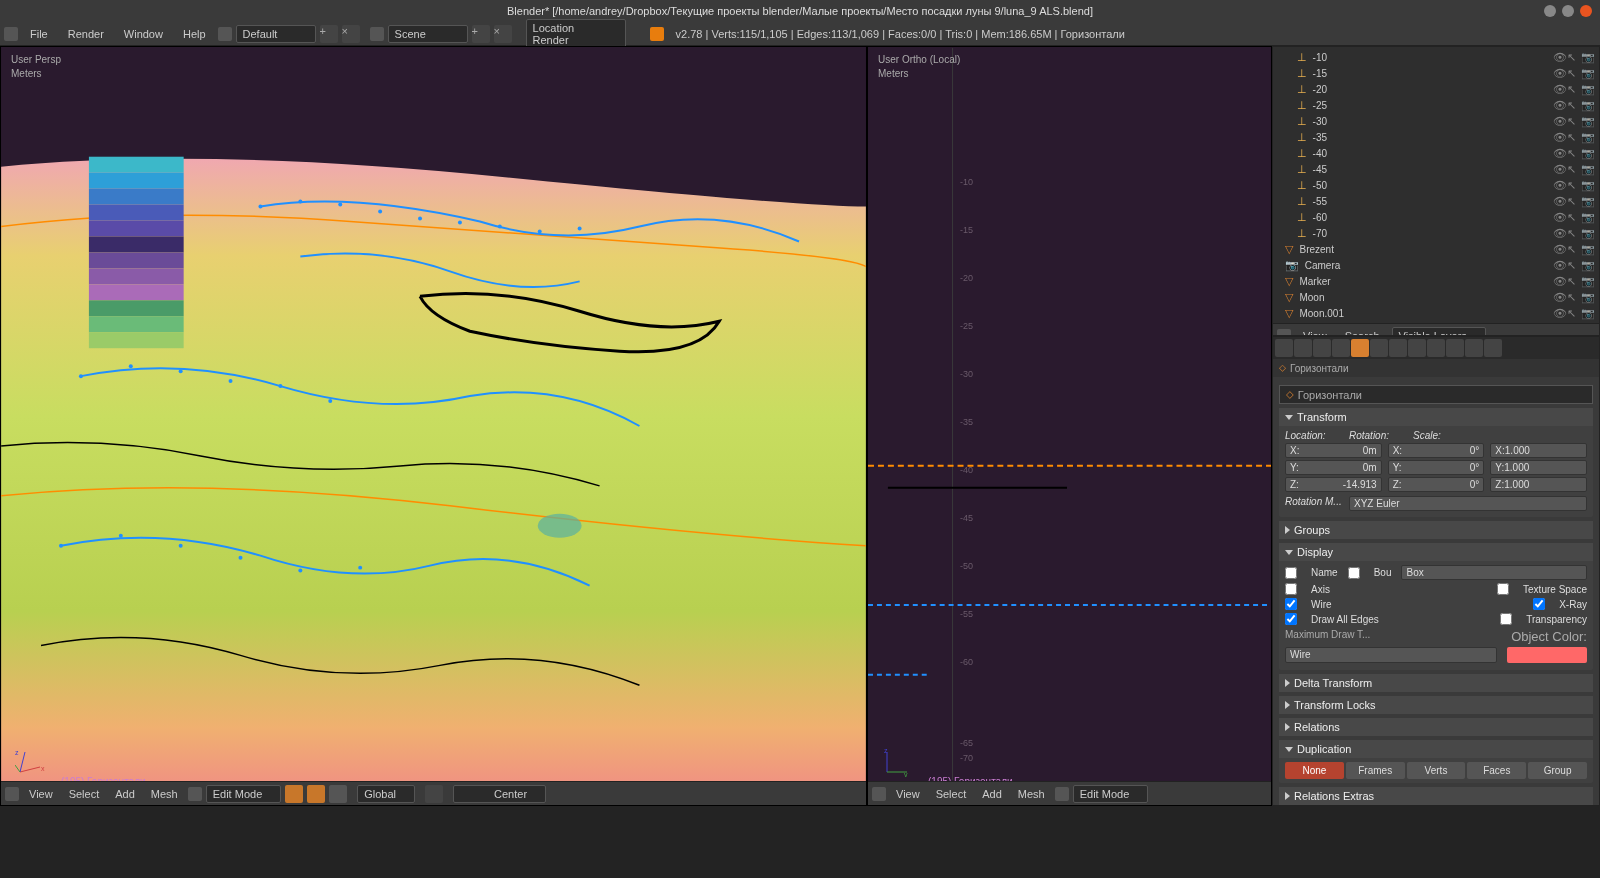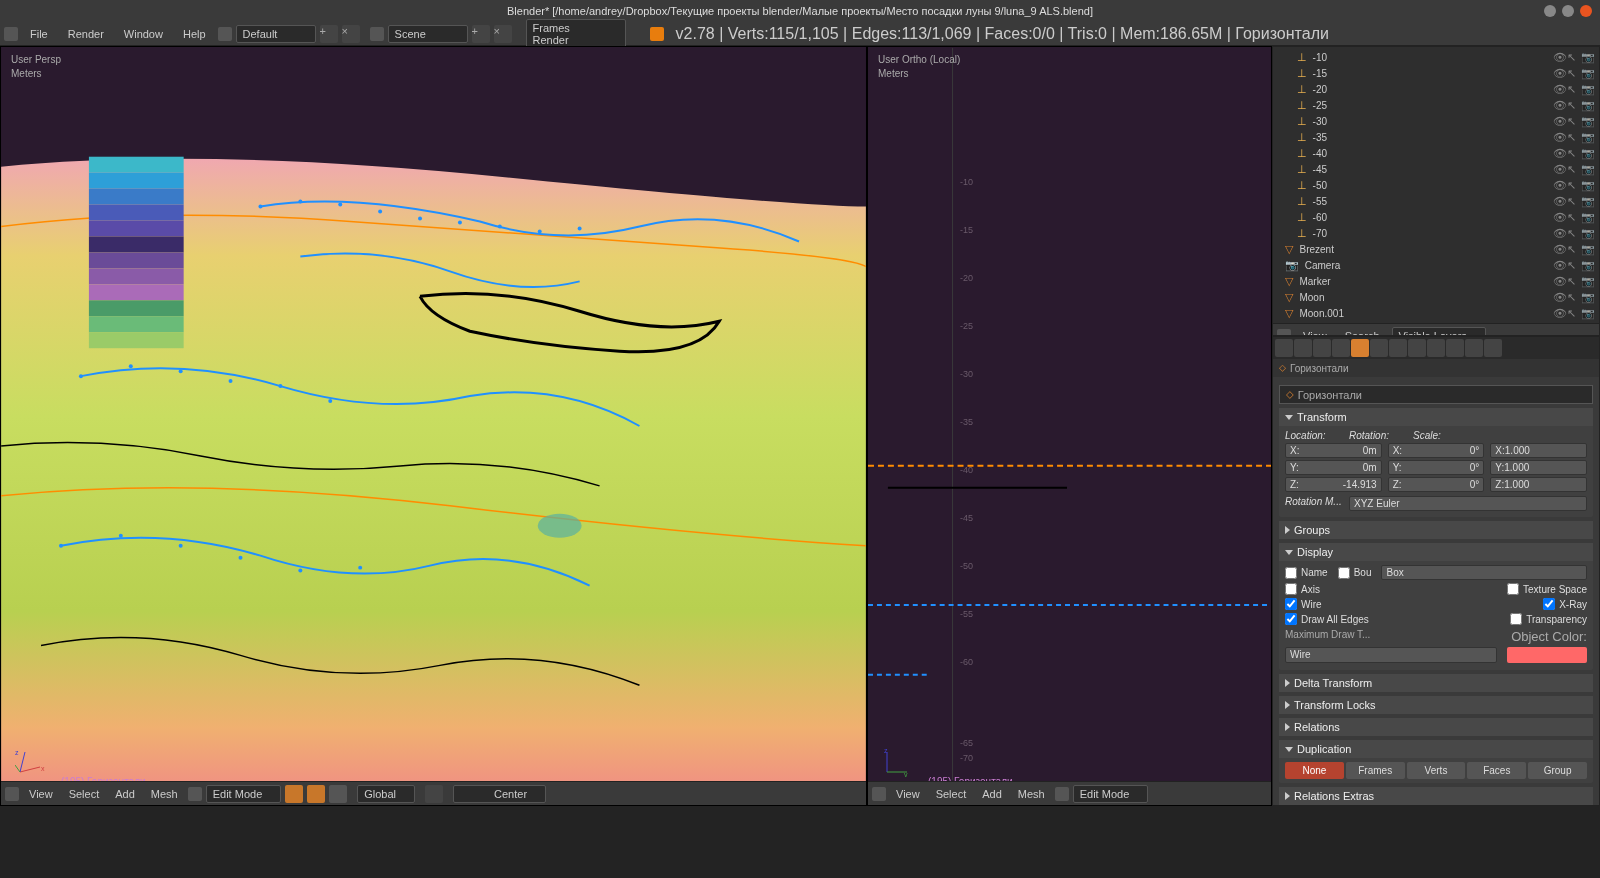--- a/index.html
+++ b/index.html
@@ -6,21 +6,21 @@
 body { background: #232323; color: #aaa; width: 1600px; height: 878px; overflow: hidden; font-size: 11px; }
 .titlebar { height: 22px; background: #3a3a3a; display: flex; align-items: center; justify-content: center; position: relative; }
 .titlebar-text { color: #ddd; font-size: 11px; }
 .window-controls { position: absolute; right: 8px; display: flex; gap: 6px; }
 .wbtn { width: 12px; height: 12px; border-radius: 50%; }
 .wbtn.min { background: #888; } .wbtn.max { background: #888; } .wbtn.close { background: #e95420; }
 .info-header { height: 24px; background: #3a3a3a; border-bottom: 1px solid #222; display: flex; align-items: center; padding: 0 4px; gap: 4px; }
 .menu-item { padding: 2px 8px; color: #ccc; cursor: pointer; }
 .dropdown { background: #2a2a2a; border: 1px solid #555; padding: 2px 18px 2px 6px; color: #ccc; border-radius: 2px; position: relative; }
 .small-icon { width: 14px; height: 14px; background: #555; border-radius: 2px; display: inline-block; }
-.stats { color: #ccc; font-size: 16px; margin-left: 8px; }
+.stats { color: #ccc; font-size: 11px; margin-left: 8px; }
 .main-row { display: flex; height: 760px; }
 .vp { background: #2a1a2e; position: relative; border: 1px solid #000; }
 .vp-left { width: 867px; }
 .vp-right { width: 405px; }
 .vp-overlay { position: absolute; top: 6px; left: 10px; color: #aaa; font-size: 10px; line-height: 14px; }
 .vp-corner-label { position: absolute; bottom: 18px; left: 60px; color: #c97dd1; font-size: 10px; }
 .axis-gizmo { position: absolute; bottom: 28px; left: 14px; width: 30px; height: 30px; }
 .vp-header { height: 24px; background: #3a3a3a; border-top: 1px solid #222; display: flex; align-items: center; padding: 0 4px; gap: 4px; font-size: 11px; position: absolute; bottom: 0; left: 0; right: 0; }
 .hdr-btn { padding: 2px 6px; color: #ccc; }
 .icon-btn { width: 18px; height: 18px; background: #444; border-radius: 2px; display: inline-block; }
@@ -36,21 +36,21 @@
 .props-body { margin-left: 0px; padding: 4px 6px; }
 .breadcrumb { background: #333; padding: 3px 6px; font-size: 10px; display: flex; align-items: center; gap: 4px; }
 .sel-name { background: #2a2a2a; border: 1px solid #555; padding: 2px 6px; margin: 4px 0; display: flex; align-items: center; gap: 4px; }
 .panel { background: #404040; margin: 4px 0; border-radius: 2px; }
 .panel-head { background: #484848; padding: 3px 6px; color: #eee; font-size: 11px; display: flex; align-items: center; gap: 4px; }
 .panel-body { padding: 4px 6px; }
 .row-3 { display: flex; gap: 6px; margin-bottom: 2px; }
 .col-lbl { color: #ddd; font-size: 10px; width: 58px; font-style: italic; }
 .numfield { background: #555; border: 1px solid #333; padding: 1px 4px; color: #ddd; font-size: 10px; border-radius: 2px; flex: 1; display: flex; justify-content: space-between; }
 .check-row { display: flex; gap: 10px; margin-bottom: 3px; }
-.check { display: flex; align-items: center; gap: 4px; font-size: 10px; color: #ddd; justify-content: center; }
+.check { display: flex; align-items: center; gap: 14px; font-size: 10px; color: #ddd; justify-content: center; }
 .check input { width: 12px; height: 12px; }
 .dup-row { display: flex; gap: 2px; }
 .dup-btn { flex: 1; text-align: center; padding: 3px 4px; background: #555; color: #ddd; font-size: 10px; border-radius: 2px; }
 .dup-btn.active { background: #b5432f; color: #fff; }
 .tri { display:inline-block; width:0;height:0;border-left:4px solid transparent;border-right:4px solid transparent;border-top:5px solid #ccc; }
 .tri-r { display:inline-block;width:0;height:0;border-top:4px solid transparent;border-bottom:4px solid transparent;border-left:5px solid #ccc; }
 svg.terrain { width: 100%; height: 100%; }
 .swatch { width: 80px; height: 16px; background: #ff6868; border-radius: 2px; }
 .ortho-lbl { position: absolute; left: 92px; color: #6a5a6a; font-size: 9px; }
 </style>
@@ -73,21 +73,21 @@
   <span class="menu-item">Window</span>
   <span class="menu-item">Help</span>
   <span class="small-icon"></span>
   <span class="dropdown" style="width:80px;">Default</span>
   <span class="icon-btn">+</span>
   <span class="icon-btn">×</span>
   <span class="small-icon" style="margin-left:6px;"></span>
   <span class="dropdown" style="width:80px;">Scene</span>
   <span class="icon-btn">+</span>
   <span class="icon-btn">×</span>
-  <span class="dropdown" style="width:100px;margin-left:10px;">Frames Render</span>
+  <span class="dropdown" style="width:100px;margin-left:10px;">Location Render</span>
   <span class="small-icon" style="margin-left:20px;background:#e87d0d;"></span>
   <span class="stats">
     <span>v2.78</span> |
     <span>Verts:115/1,105</span> |
     <span>Edges:113/1,069</span> |
     <span>Faces:0/0</span> |
     <span>Tris:0</span> |
     <span>Mem:186.65M</span> |
     <span>Горизонтали</span>
   </span>

